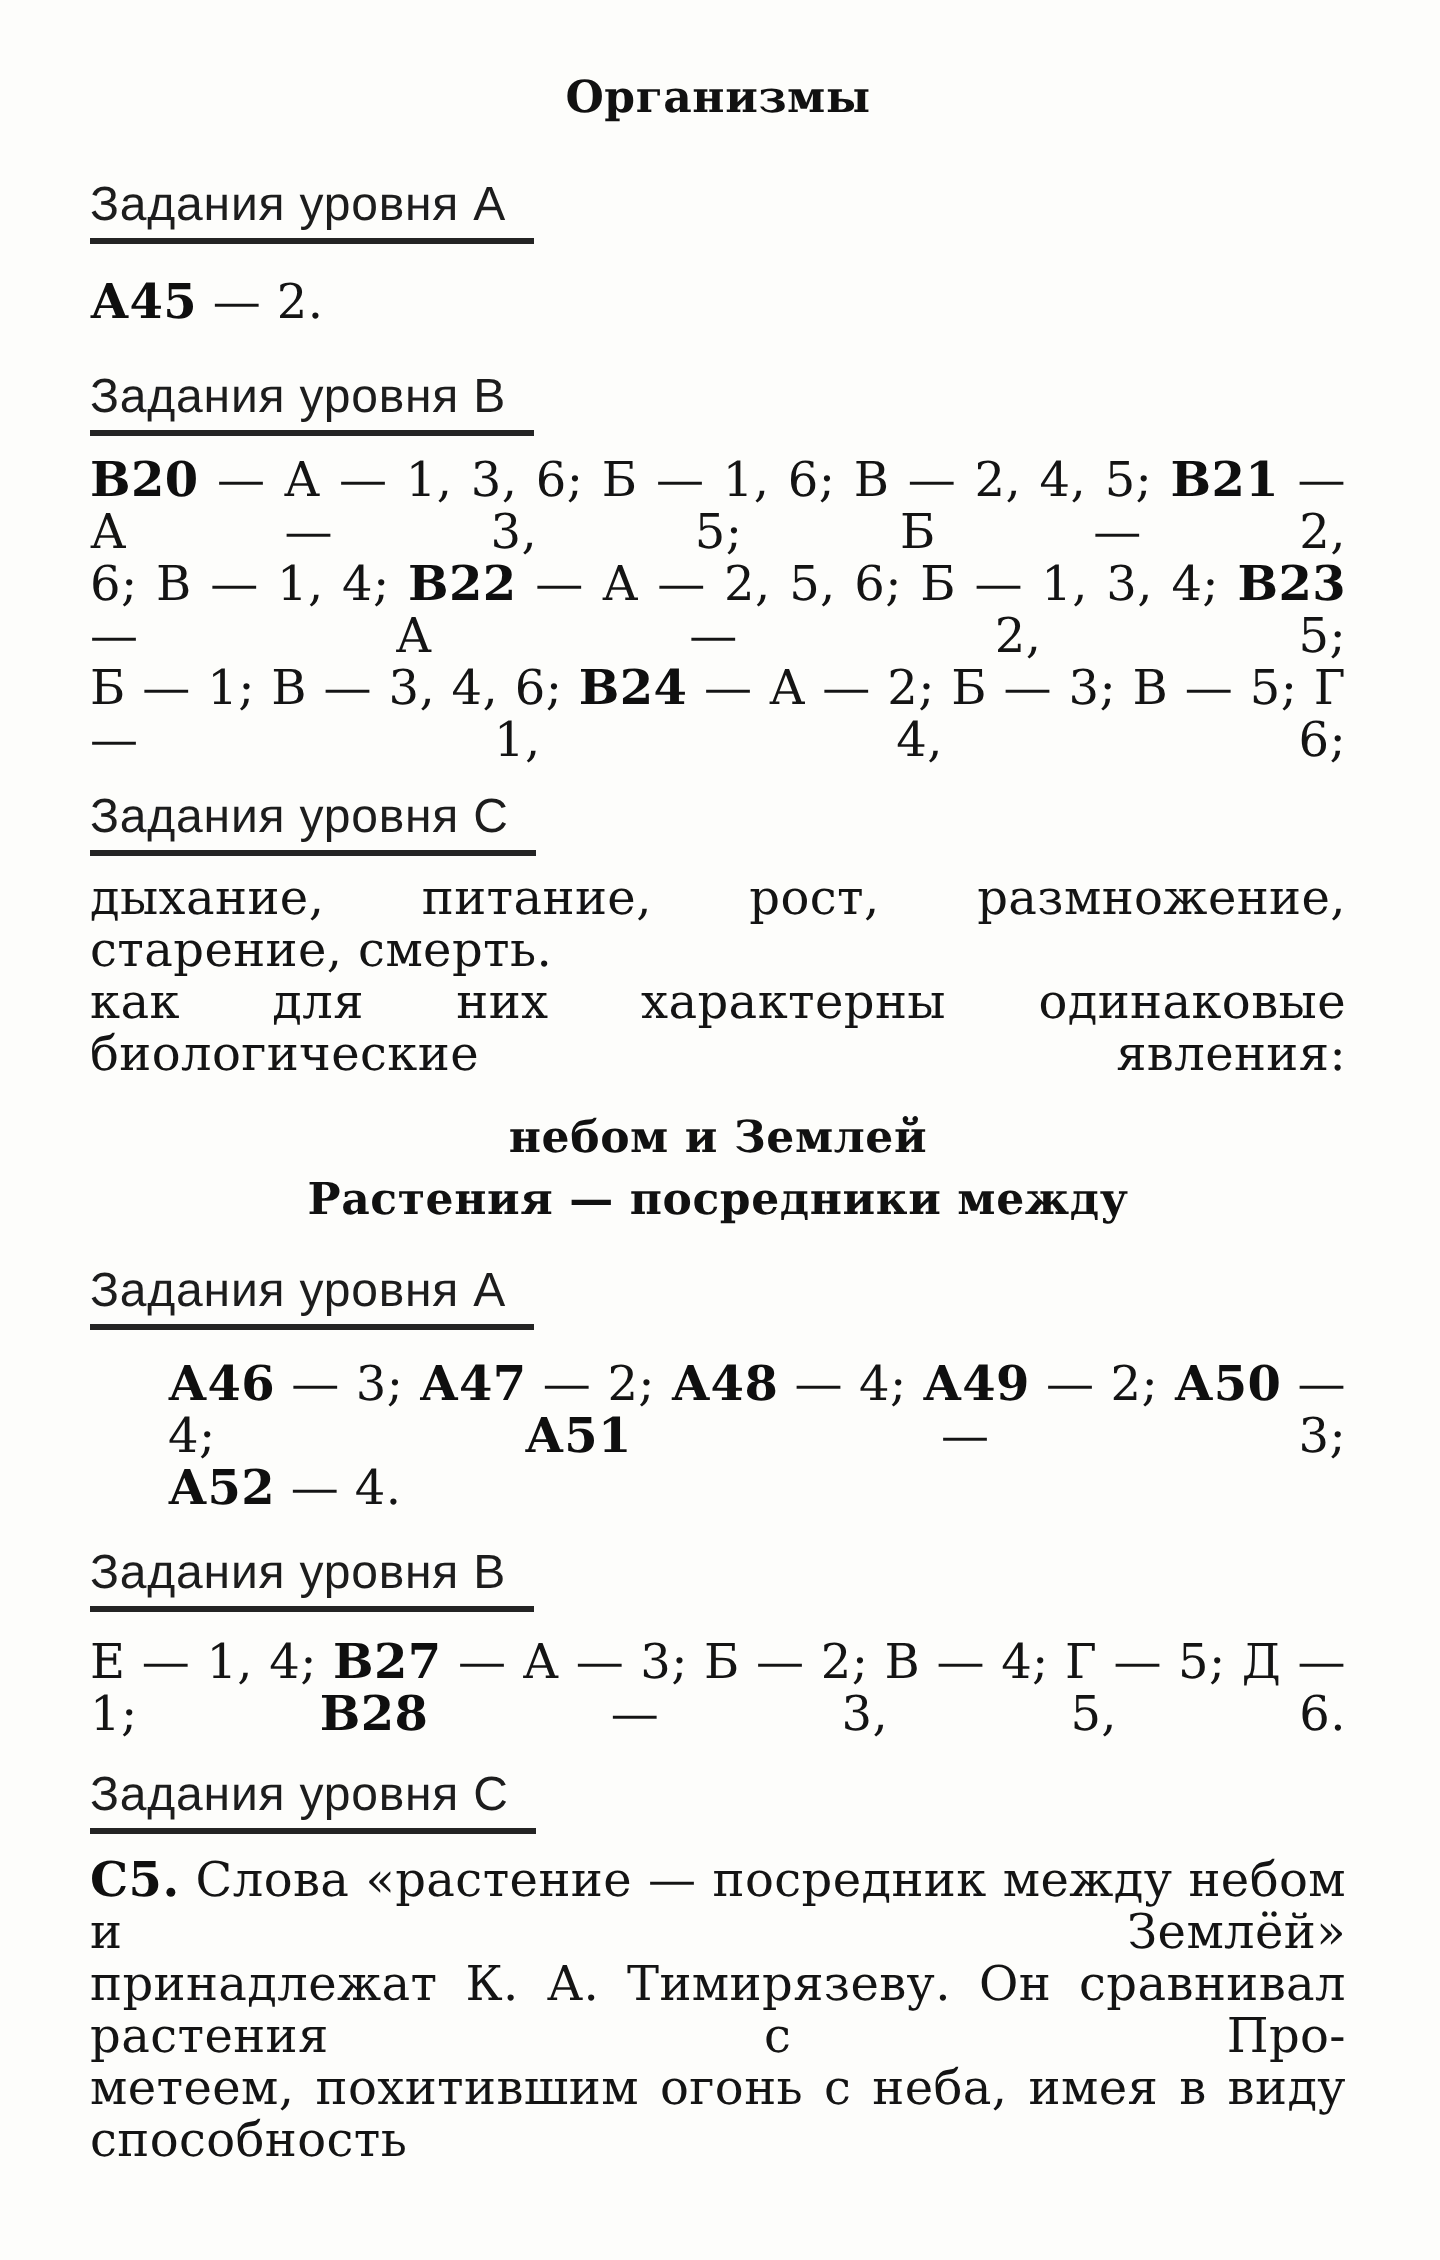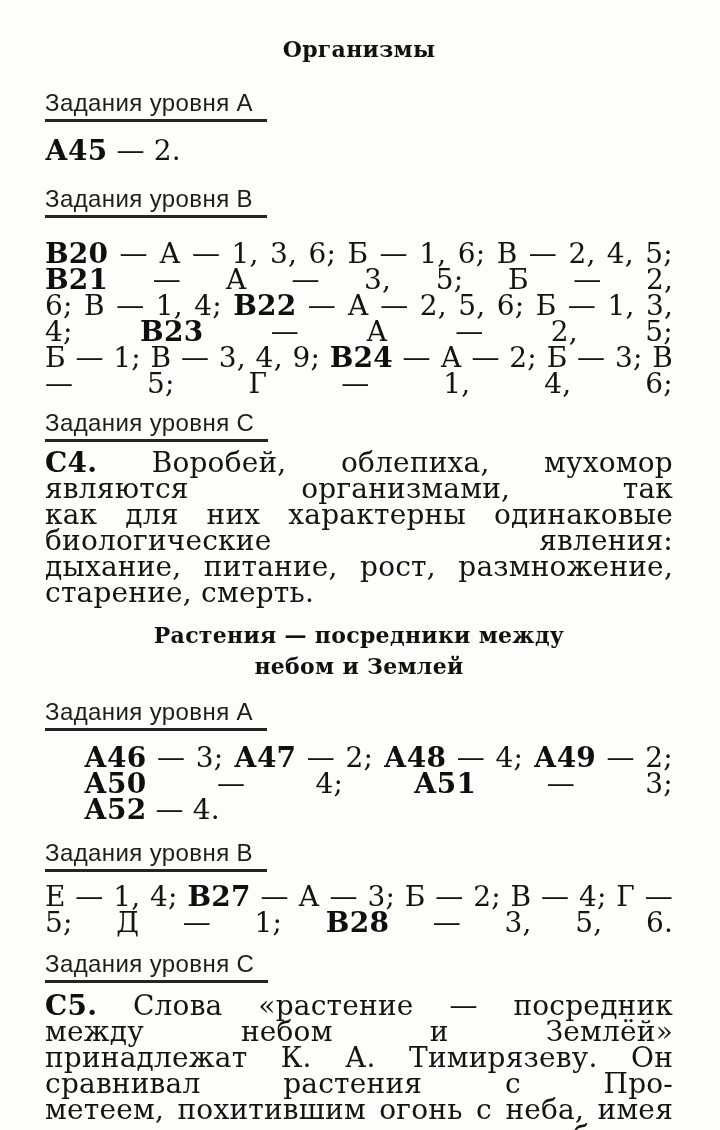--- a/index.html
+++ b/index.html
@@ -30,33 +30,33 @@
     font-family: "Liberation Sans", sans-serif;
     font-weight: 400;
     font-size: 24px;
     line-height: 24px;
     letter-spacing: 0.4px;
     color: #1d1d1d;
     border-bottom: 3px solid #242424;
     padding: 0 14px 4px 0;
   }
   .answers {
-    font-size: 28px;
+    font-size: 24px;
     line-height: 26px;
     letter-spacing: 0.2px;
     color: #141414;
   }
   .answers .ln { text-align: justify; text-align-last: justify; }
   .answers .ln-left { text-align-last: left; }
   .answers b { font-weight: bold; color: #0f0f0f; }
   
   .h-a1 { margin-top: 26px; }
   .ans-a45 { margin-top: 16px; }
   .h-b1 { margin-top: 23px; }
-  .ans-b20 { margin-top: 23px; }
+  .ans-b20 { margin-top: 9px; }
   .h-c1 { margin-top: 14px; }
   .ans-c4 { margin-top: 8px; }
   .title-2 { margin-top: 14px; }
   .h-a2 { margin-top: 18px; }
   .ans-a46 { margin-top: 14px; margin-left: 39px; }
   .h-b2 { margin-top: 18px; }
   .ans-b26 { margin-top: 12px; }
   .h-c2 { margin-top: 16px; }
   .ans-c5 { margin-top: 10px; }
 </style>
@@ -75,37 +75,36 @@
     <div class="answers ans-a45">
         <div class="ln ln-left"><b>А45</b><span> — 2.</span></div>
       </div>
 
     <div class="heading-row h-b1">
       <span class="heading">Задания уровня В</span>
     </div>
     <div class="answers ans-b20">
         <div class="ln"><b>В20</b><span> — А — 1, 3, 6; Б — 1, 6; В — 2, 4, 5; </span><b>В21</b><span> — А — 3, 5; Б — 2,</span></div>
         <div class="ln"><span>6; В — 1, 4; </span><b>В22</b><span> — А — 2, 5, 6; Б — 1, 3, 4; </span><b>В23</b><span> — А — 2, 5;</span></div>
-        <div class="ln"><span>Б — 1; В — 3, 4, 9; </span><b>В24</b><span> — А — 2; Б — 3; В — 5; Г — 1, 4, 6;</span></div>
+        <div class="ln"><span>Б — 1; В — 3, 4, 6; </span><b>В24</b><span> — А — 2; Б — 3; В — 5; Г — 1, 4, 6;</span></div>
       </div>
 
     <div class="heading-row h-c1">
       <span class="heading">Задания уровня С</span>
     </div>
     <div class="answers ans-c4">
-        <div class="ln"><b>С4.</b><span> Воробей, облепиха, мухомор являются организмами, так</span></div>
+        <div class="ln ln-left"><span>дыхание, питание, рост, размножение, старение, смерть.</span></div>
         <div class="ln"><span>как для них характерны одинаковые биологические явления:</span></div>
-        <div class="ln ln-left"><span>дыхание, питание, рост, размножение, старение, смерть.</span></div>
       </div>
   </div>
 
   <div class="section">
     <div class="title title-2">
+      <div>небом и Землей</div>
       <div>Растения — посредники между</div>
-      <div>небом и Землей</div>
     </div>
     <div class="heading-row h-a2">
       <span class="heading">Задания уровня А</span>
     </div>
     <div class="answers ans-a46">
         <div class="ln"><b>А46</b><span> — 3; </span><b>А47</b><span> — 2; </span><b>А48</b><span> — 4; </span><b>А49</b><span> — 2; </span><b>А50</b><span> — 4; </span><b>А51</b><span> — 3;</span></div>
         <div class="ln ln-left"><b>А52</b><span> — 4.</span></div>
       </div>
 
     <div class="heading-row h-b2">

